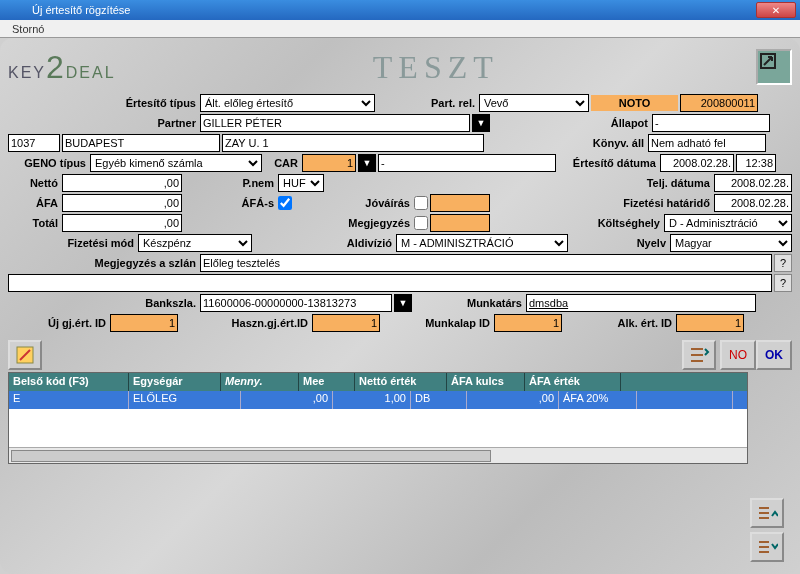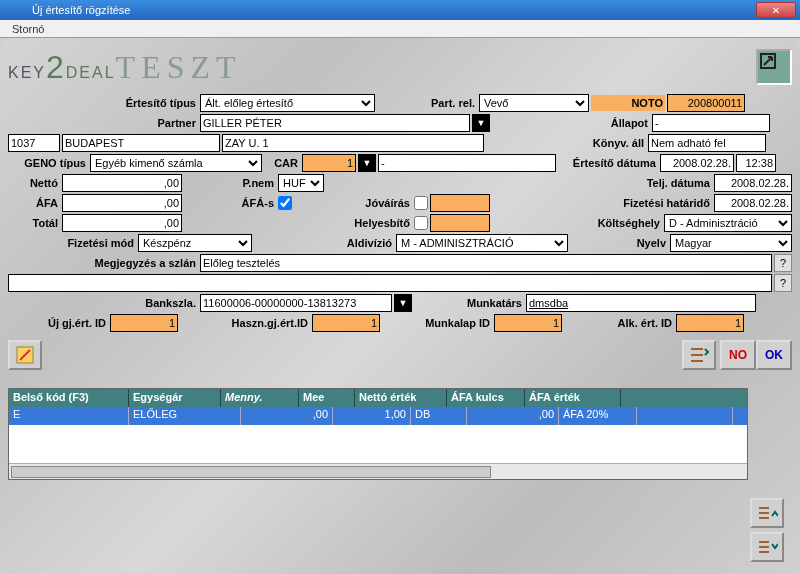--- a/index.html
+++ b/index.html
@@ -8,34 +8,34 @@
 .titlebar .title { font-size: 11px; padding-left: 28px; }
 .close-btn { width: 40px; height: 16px; background: linear-gradient(to bottom, #e88, #c44); border: 1px solid #a33; color: #fff; font-size: 10px; display: flex; align-items: center; justify-content: center; cursor: pointer; border-radius: 2px; }
 .menubar { height: 18px; background: #f0f0f0; border-bottom: 1px solid #999; display: flex; align-items: center; padding: 0 6px; font-size: 11px; color: #333; }
 .menu-item { padding: 0 6px; cursor: pointer; }
 .content { background: #c8c8c8; padding: 6px 8px 4px 8px; position: relative; height: 536px; border-radius: 13px; }
 .marble { background: linear-gradient(135deg, #d5d5d5 0%, #c0c0c0 25%, #d8d8d8 50%, #bcbcbc 75%, #d0d0d0 100%); }
 .logo-row { display: flex; align-items: center; height: 46px; margin-bottom: 4px; }
 .logo { font-family: Georgia, serif; font-size: 16px; color: #5a7a5a; letter-spacing: 2px; }
 .logo .key { color: #556; }
 .logo .num { font-size: 32px; color: #5a7a5a; }
-.teszt { flex: 1; text-align: left; font-family: Georgia, serif; font-size: 32px; color: #8a9a9a; letter-spacing: 6px; }
+.teszt { flex: 1; text-align: center; font-family: Georgia, serif; font-size: 32px; color: #8a9a9a; letter-spacing: 6px; }
 .top-btn { width: 36px; height: 36px; background: #7aa69a; border: 2px inset #fff; margin-left: auto; cursor: pointer; }
 .lbl { text-align: right; font-weight: bold; font-size: 11px; white-space: nowrap; padding-right: 2px; }
 .inp { height: 18px; border: 1px solid #000; background: #fff; font-size: 11px; padding: 0 2px; width: 100%; }
 .orange { background: #f8b060; }
 .sel { height: 18px; border: 1px solid #000; background: #fff; font-size: 11px; width: 100%; }
 .chk { width: 14px; height: 14px; }
 .arrow-btn { width: 18px; height: 18px; background: #000; color: #fff; border: none; font-size: 9px; cursor: pointer; display:flex;align-items:center;justify-content:center; }
 .row { display: flex; align-items: center; gap: 2px; margin-bottom: 2px; }
 .btnrow { display: flex; align-items: center; margin-top: 6px; height: 34px; }
 .iconbtn { width: 34px; height: 30px; border: 2px outset #ddd; background: #d0d0d0; cursor: pointer; margin-right: 4px; font-size:10px; display:flex;align-items:center;justify-content:center; }
-.nobtn { width: 36px; height: 30px; border: 2px outset #ddd; background: #d0d0d0; color: #c00; font-weight: bold; font-size:12px; cursor: pointer; }
+.nobtn { width: 36px; height: 30px; border: 2px outset #ddd; background: #d0d0d0; color: #c00; font-weight: normal; font-size:12px; cursor: pointer; }
 .okbtn { width: 36px; height: 30px; border: 2px outset #ddd; background: #d0d0d0; color: #00a; font-weight: bold; font-size:12px; cursor: pointer; }
-.table-wrap { border: 1px solid #666; background: #fff; margin-top: 16px; }
+.table-wrap { border: 1px solid #666; background: #fff; margin-top: 0; }
 .thead { display: flex; background: #408080; color: #fff; height: 18px; }
 .th { border-right: 1px solid #244; padding: 2px 4px; font-size: 11px; font-weight: bold; overflow: hidden; }
 .tbody { height: 56px; overflow: auto; background: #fff; }
 .trow { display: flex; height: 18px; background: #3878d8; color: #fff; }
 .td { border-right: 1px solid #aac; padding: 1px 4px; font-size: 11px; overflow: hidden; }
 .hscroll { height: 16px; background: #e8e8e8; border-top: 1px solid #aaa; position:relative; }
 .hscroll-thumb { position:absolute; left:2px; top:2px; width:480px; height:12px; background:#ccc; border:1px solid #888; }
 .side-btns { position: absolute; right: 12px; top: 460px; display: flex; flex-direction: column; gap: 4px; }
 .q-btn { width:18px; height:18px; border:1px solid #888; background:#e0e0e0; font-size:11px; cursor:pointer; }
 </style>
@@ -63,21 +63,21 @@
           <path d="M6 14 L14 6 M14 6 L10 6 M14 6 L14 10" stroke="#222" stroke-width="2"></path>
         </svg>
     </div>
   </div>
 
   <div class="row">
     <span class="lbl" style="width:190px">Értesítő típus</span>
     <select class="sel" style="width:175px"><option>Ált. előleg értesítő</option></select>
     <span class="lbl" style="width:100px">Part. rel.</span>
     <select class="sel" style="width:110px"><option>Vevő</option></select>
-    <span class="lbl orange" style="width:74px; padding:2px; ">NOTO</span>
+    <span class="lbl orange" style="width:87px; padding:2px; text-align:center">NOTO</span>
     <input class="inp orange" style="width: 78px; text-align: right;" value="200800011">
   </div>
 
   <div class="row">
     <span class="lbl" style="width:190px">Partner</span>
     <input class="inp" style="width: 270px;" value="GILLER PÉTER">
     <button class="arrow-btn">▼</button>
     <span class="lbl" style="width:158px">Állapot</span>
     <input class="inp" style="width: 118px;" value="-">
   </div>
@@ -122,21 +122,21 @@
     <span class="inp orange" style="width:60px; border:1px solid #000"></span>
     <span style="flex:1"></span>
     <span class="lbl" style="width:130px">Fizetési határidő</span>
     <input class="inp" style="width: 78px; text-align: right;" value="2008.02.28.">
   </div>
 
   <div class="row">
     <span class="lbl" style="width:52px">Totál</span>
     <input class="inp" style="width: 120px; text-align: right;" value=",00">
     <span style="width:108px"></span>
-    <span class="lbl" style="width:118px">Helyesbítő</span>
+    <span class="lbl" style="width:118px">Megjegyzés</span>
     <input type="checkbox" class="chk" style="">
     <span class="inp orange" style="width:60px; border:1px solid #000"></span>
     <span style="flex:1"></span>
     <span class="lbl" style="width:90px">Költséghely</span>
     <select class="sel" style="width:128px"><option>D - Adminisztráció</option></select>
   </div>
 
   <div class="row">
     <span class="lbl" style="width:128px">Fizetési mód</span>
     <select class="sel" style="width:114px"><option>Készpénz</option></select>

